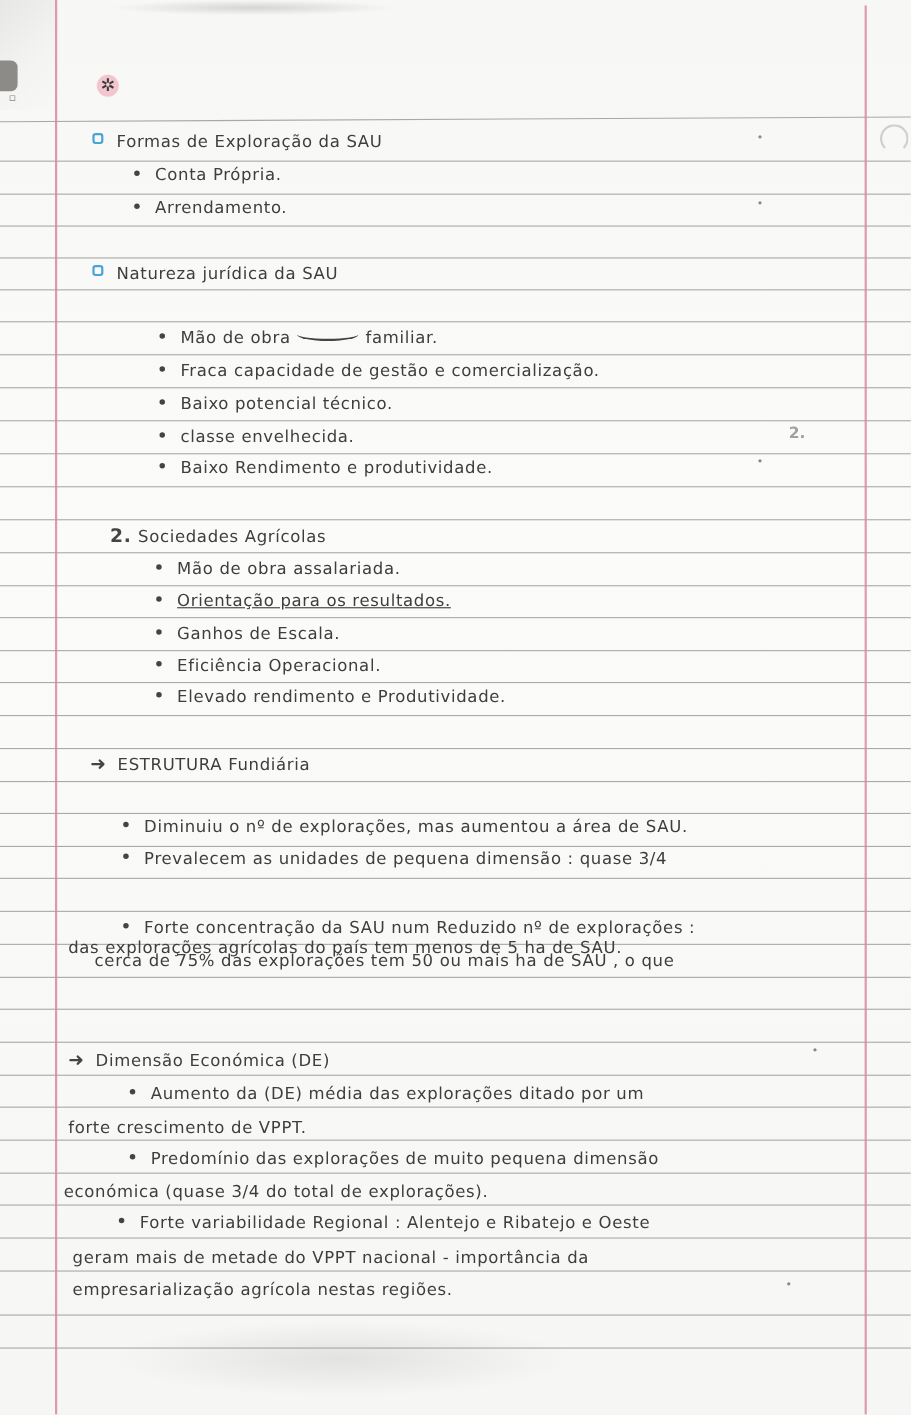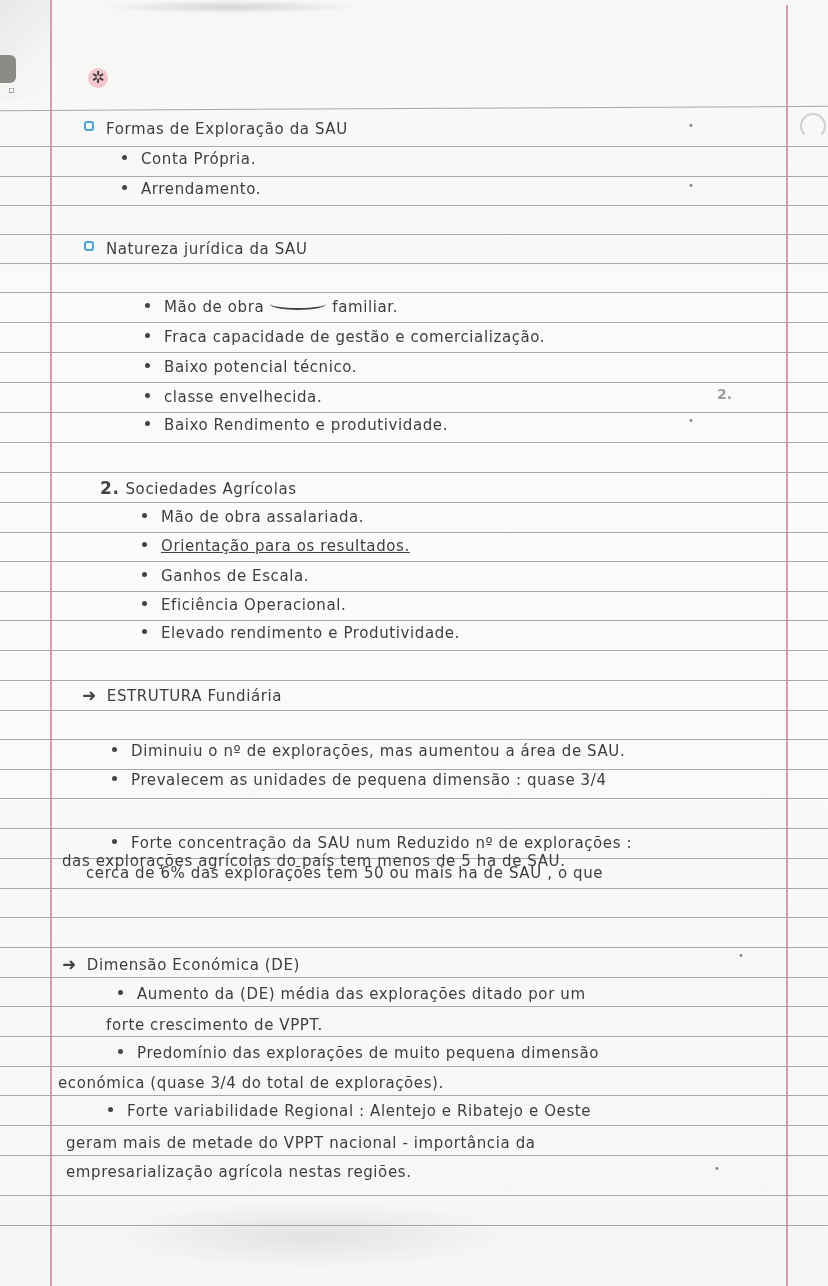--- a/index.html
+++ b/index.html
@@ -183,29 +183,29 @@
   <div class="line" style="left:112px;top:742px;">
     <span class="bullet"></span><span>Diminuiu o nº de explorações, mas aumentou a área de SAU.</span>
   </div>
   <div class="line" style="left:112px;top:771px;">
     <span class="bullet"></span><span>Prevalecem as unidades de pequena dimensão : quase 3/4</span>
   </div>
   <div class="line" style="left:62px;top:852px;text-align:center;">das explorações agrícolas do país tem menos de 5 ha de SAU.</div>
   <div class="line" style="left:112px;top:834px;">
     <span class="bullet"></span><span>Forte concentração da SAU num Reduzido nº de explorações :</span>
   </div>
-  <div class="line" style="left:86px;top:864px;">cerca de 6% das explorações tem 50 ou mais ha de SAU , o que</div>
+  <div class="line" style="left:86px;top:864px;">cerca de 75% das explorações tem 50 ou mais ha de SAU , o que</div>
 
   <div class="line hdr" style="left:62px;top:954px;">
     <span class="arrow">➜</span><span>Dimensão Económica (DE)</span>
   </div>
   <div class="line" style="left:118px;top:985px;">
     <span class="bullet"></span><span>Aumento da (DE) média das explorações ditado por um</span>
   </div>
-  <div class="line" style="left:62px;top:1016px;margin-left:44px;">forte crescimento de VPPT.</div>
+  <div class="line" style="left:62px;top:1016px;">forte crescimento de VPPT.</div>
   <div class="line" style="left:118px;top:1044px;">
     <span class="bullet"></span><span>Predomínio das explorações de muito pequena dimensão</span>
   </div>
   <div class="line" style="left:58px;top:1074px;">económica (quase 3/4 do total de explorações).</div>
   <div class="line" style="left:108px;top:1102px;">
     <span class="bullet"></span><span>Forte variabilidade Regional : Alentejo e Ribatejo e Oeste</span>
   </div>
   <div class="line" style="left:66px;top:1134px;">geram mais de metade do VPPT nacional - importância da</div>
   <div class="line" style="left:66px;top:1163px;">empresarialização agrícola nestas regiões.</div>
 

